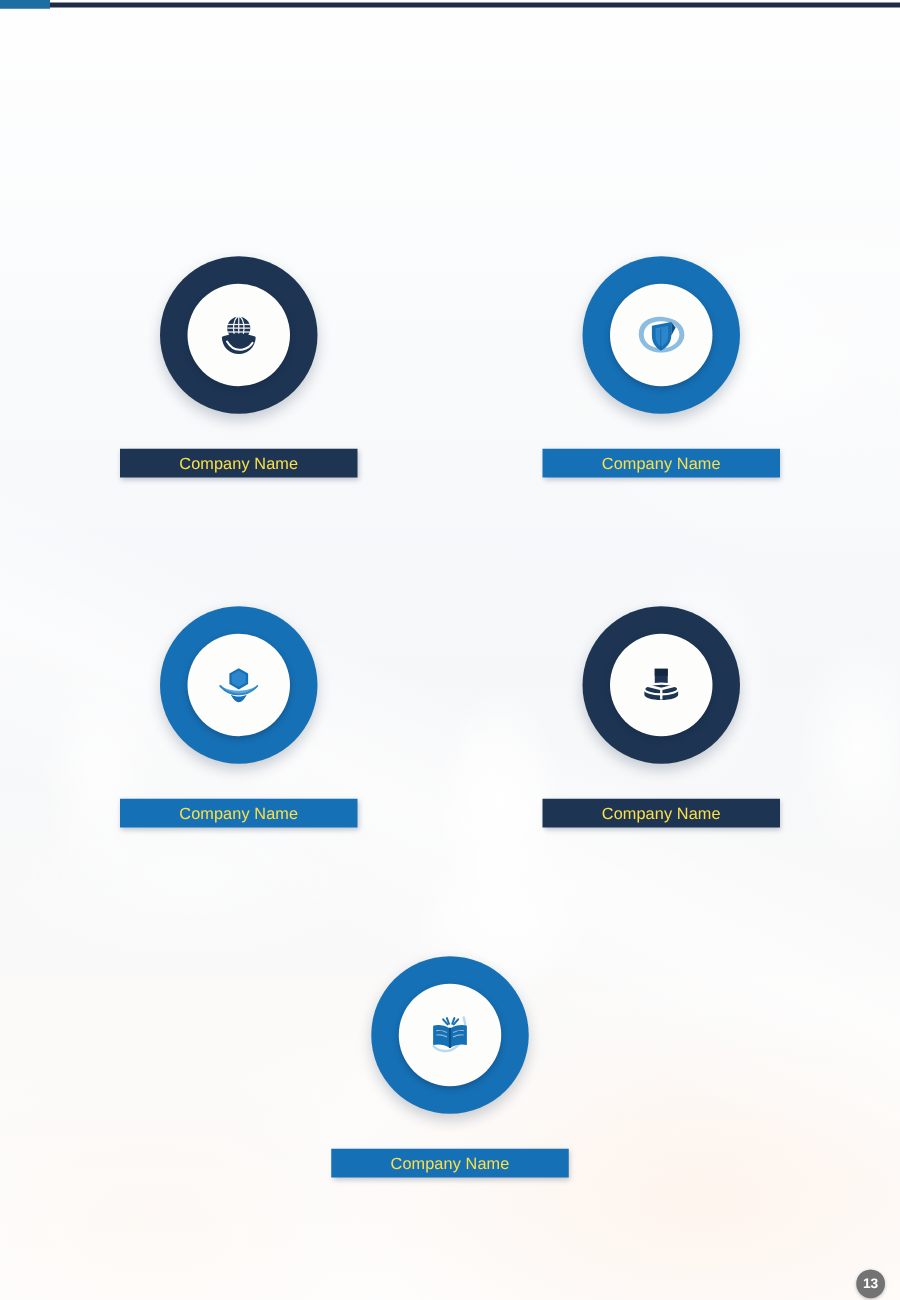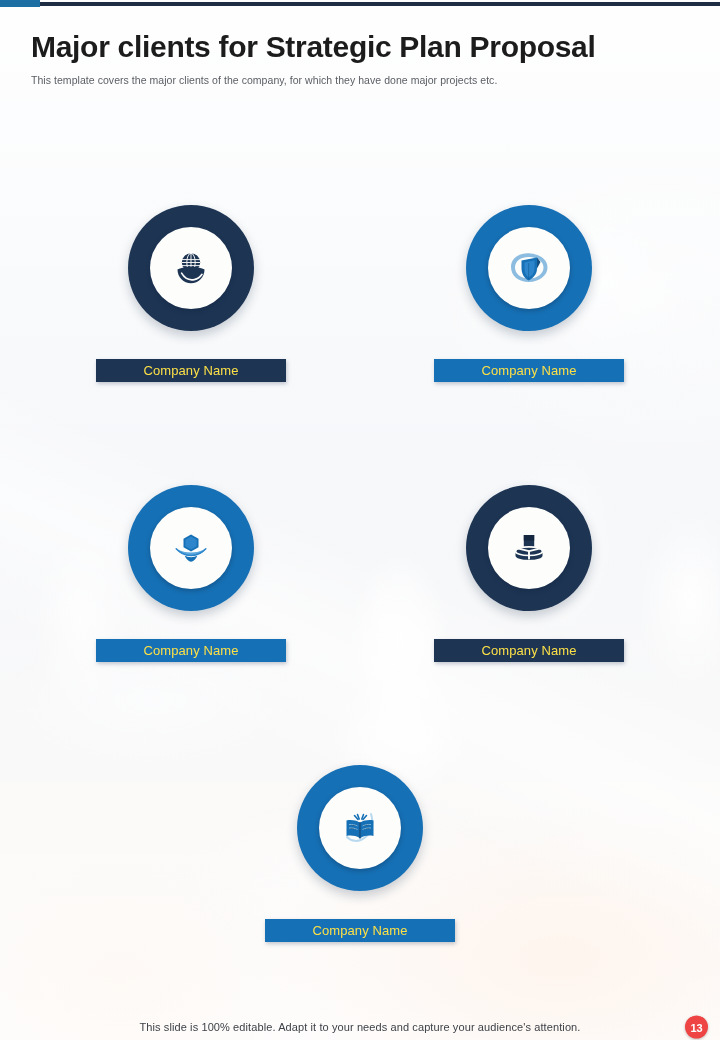--- a/index.html
+++ b/index.html
@@ -133,21 +133,21 @@
 
   
   .footer-note {
     position:absolute; left:0; top:1027px; width:720px;
     text-align:center; font-size:11px; color:#3d4248;
     letter-spacing:.1px; transform:translateY(-50%);
   }
   .page-badge {
     position:absolute; right:12px; top:1027px; transform:translateY(-50%);
     width:23px; height:23px; border-radius:50%;
-    background:#ef4444; color:#fff;
+    background:#737373; color:#fff;
     display:flex; align-items:center; justify-content:center;
     font-size:11px; font-weight:bold;
     box-shadow:0 1px 3px rgba(0,0,0,.25);
   }
 </style>
 </head>
 <body>
 
 <div id="slide">
 
@@ -155,24 +155,20 @@
   <div class="bg-layer bg-pieces"></div>
   <div class="bg-layer bg-wash"></div>
   <div class="bg-layer bg-warm"></div>
   <div class="bg-layer bg-diag"></div>
 
   <div class="topbar">
     <div class="seg-blue"></div>
     <div class="seg-dark"></div>
   </div>
 
-  <div class="header">
-    <div class="title">Major clients for Strategic Plan Proposal</div>
-    <div class="subtitle">This template covers the major clients of the company, for which they have done major projects etc.</div>
-  </div>
 
   <div class="clients">
 
     <div class="client pos-1">
       <div class="badge-wrap">
         <div class="ring dark"></div>
         <div class="inner-shadow"></div>
         <div class="disc"></div>
         <div class="glyph">
           <svg width="46" height="46" viewBox="0 0 46 46">
@@ -286,16 +282,15 @@
               <path d="M34,23 C31,22.7 28,23.3 25.5,24.5"></path>
             </g>
           </svg>
         </div>
       </div>
       <div class="label blue">Company Name</div>
     </div>
 
   </div>
 
-  <div class="footer-note">This slide is 100% editable. Adapt it to your needs and capture your audience's attention.</div>
   <div class="page-badge">13</div>
 
 </div>
 
 </body></html>

